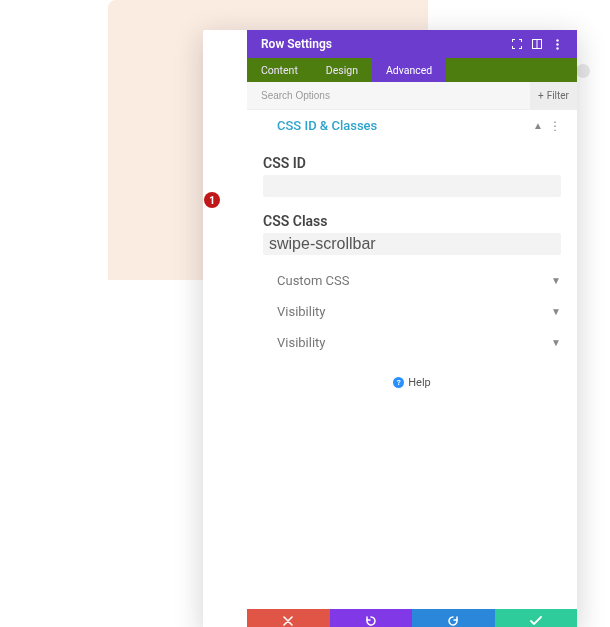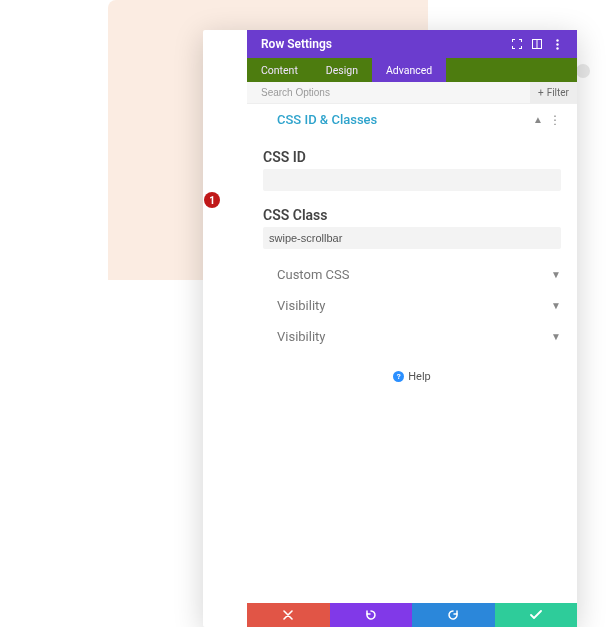--- a/index.html
+++ b/index.html
@@ -75,21 +75,21 @@
     align-items: center;
     cursor: pointer;
   }
   .tab.active {
     background: #6b3cce;
     color: #fff;
   }
   .searchrow {
     display: flex;
     align-items: center;
-    height: 22px;
+    height: 28px;
     background: #f6f6f6;
     border-bottom: 1px solid #eee;
   }
   .searchrow input {
     flex: 1;
     border: none;
     background: transparent;
     padding: 0 14px;
     font-size: 10px;
     color: #888;
@@ -127,21 +127,21 @@
     color: #444;
     font-weight: 600;
     margin: 6px 0 4px 0;
   }
   .field-input {
     width: 100%;
     height: 22px;
     background: #f3f3f3;
     border: none;
     border-radius: 2px;
-    font-size: 11px;
+    font-size: 16px;
     color: #555;
     padding: 0 6px;
     outline: none;
   }
   .help {
     text-align: center;
     font-size: 11px;
     color: #555;
     margin: 18px 0 10px 0;
     display: flex;

